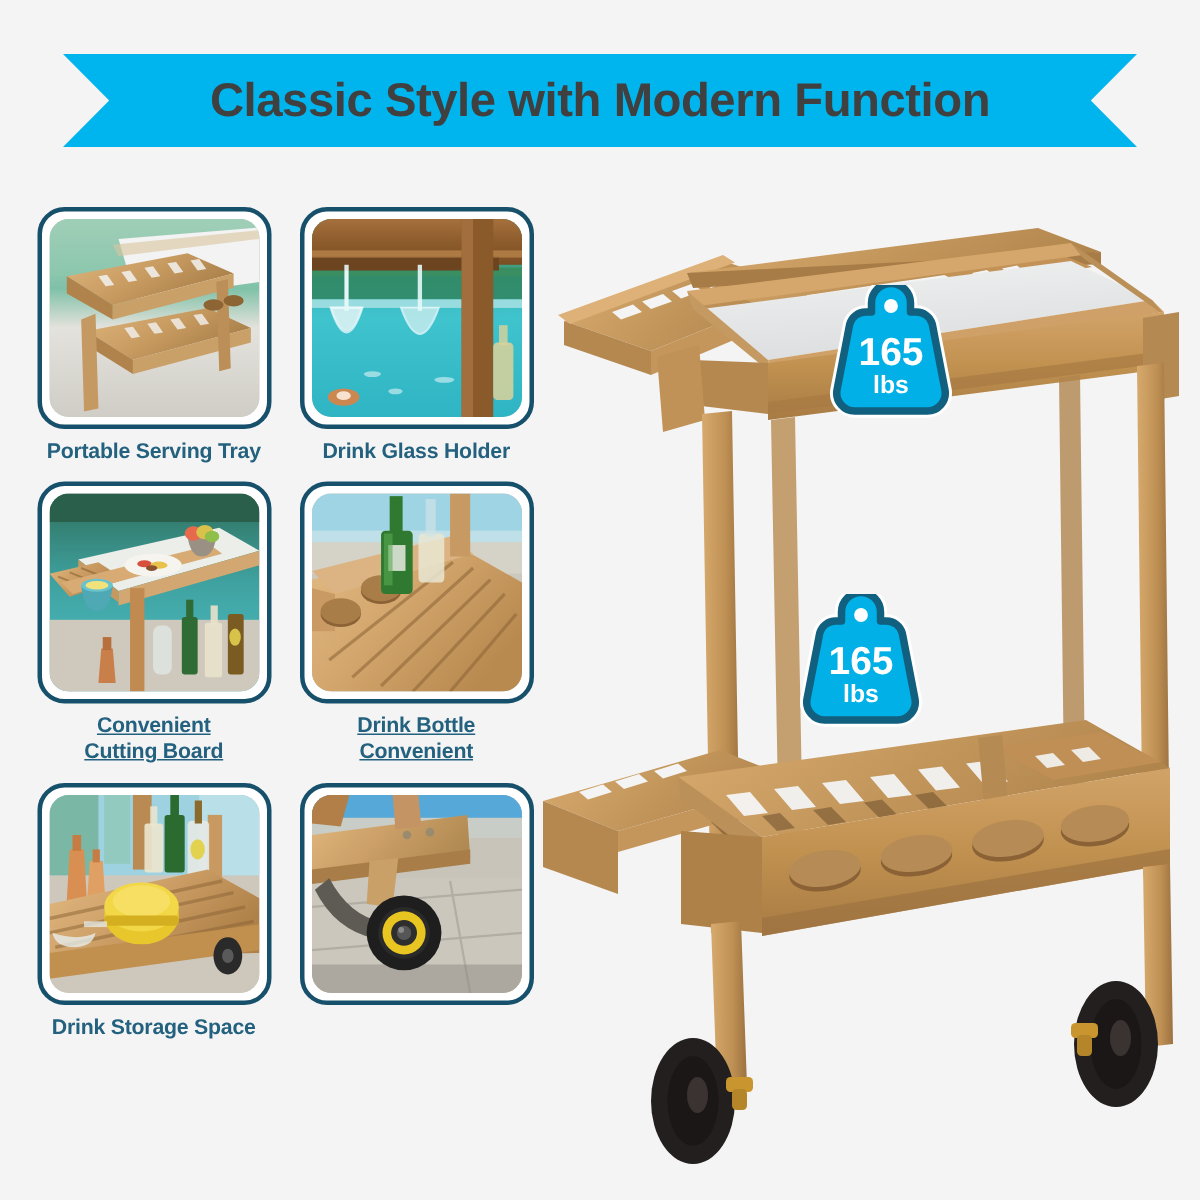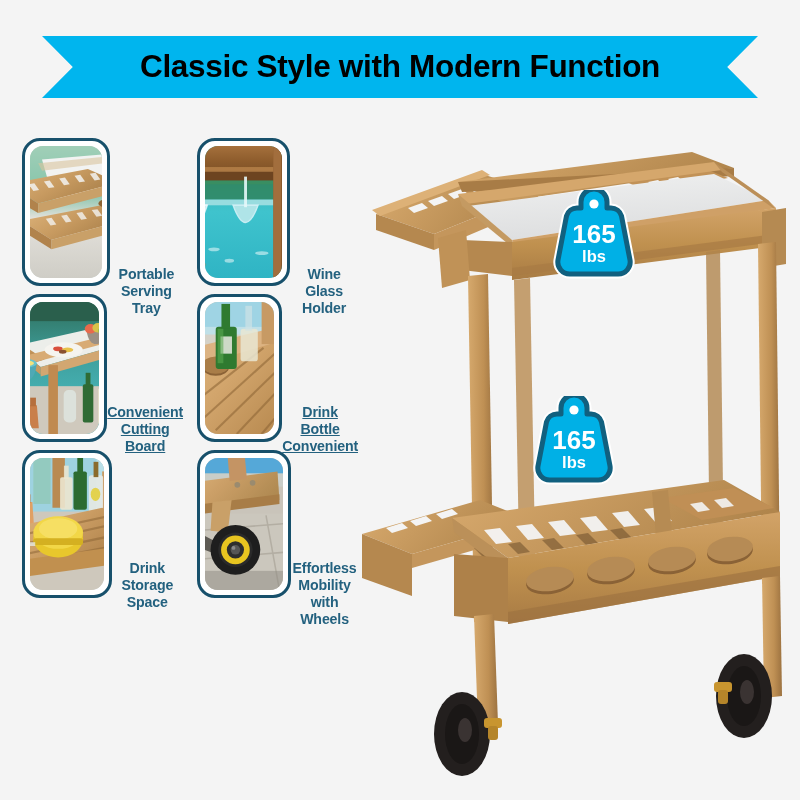--- a/index.html
+++ b/index.html
@@ -19,38 +19,38 @@
     width: 716px; height: 62px;
   }
   .banner {
     width: 100%; height: 100%;
     background: #00b5ee;
     display: flex; align-items: center; justify-content: center;
     -webkit-clip-path: polygon(0 0, 100% 0, 100% 100%, 0 100%, 4.3% 50%);
     clip-path: polygon(0% 0%, 100% 0%, 95.7% 50%, 100% 100%, 0% 100%, 4.3% 50%);
   }
   .banner-title {
-    color: #000000;
+    color: #404040;
     font-size: 31.5px;
     font-weight: bold;
     letter-spacing: -0.3px;
     white-space: nowrap;
     padding-bottom: 2px;
   }
 
   
   .feature-grid {
     position: absolute; left: 22px; top: 138px;
     width: 336px;
   }
   .feature-row { display: flex; gap: 14px; }
   .feature-row.r1 { margin-bottom: 8px; }
   .feature-row.r2 { margin-bottom: 8px; }
 
-  .feature-cell { width: 161px; display: flex; flex-direction: row; align-items: flex-end; }
+  .feature-cell { width: 161px; display: flex; flex-direction: column; align-items: center; }
 
   .thumb-frame {
     width: 156px; height: 148px;
     border: 3px solid #17506b;
     border-radius: 18px;
     background: #ffffff;
     padding: 5px;
     overflow: hidden;
   }
   .thumb-inner {
@@ -223,21 +223,21 @@
               <ellipse cx="22" cy="123" rx="5" ry="3" fill="#f6e2cf"></ellipse>
 
               <g fill="#ffffff" opacity="0.5">
                 <ellipse cx="42" cy="108" rx="6" ry="2"></ellipse>
                 <ellipse cx="58" cy="120" rx="5" ry="2"></ellipse>
                 <ellipse cx="92" cy="112" rx="7" ry="2"></ellipse>
               </g>
             </svg>
           </div>
         </div>
-        <div class="feature-caption">Wine Glass Holder</div>
+        <div class="feature-caption">Drink Glass Holder</div>
       </div>
 
     </div>
 
     <div class="feature-row r2">
 
       <div class="feature-cell">
         <div class="thumb-frame">
           <div class="thumb-inner">
             <svg class="thumb-svg" viewBox="0 0 146 138" preserveAspectRatio="xMidYMid slice">
@@ -453,22 +453,20 @@
               <circle cx="64" cy="96" r="18" fill="#2a2a2a"></circle>
               <circle cx="64" cy="96" r="15" fill="#e8c520"></circle>
               <circle cx="64" cy="96" r="9" fill="#2e2e2e"></circle>
               <circle cx="64" cy="96" r="5" fill="#565656"></circle>
               <circle cx="62" cy="94" r="2" fill="#8a8a8a"></circle>
 
               <polygon points="0,0 26,0 20,22 0,20" fill="#b27f49"></polygon>
             </svg>
           </div>
         </div>
-        <div class="feature-caption">Effortless Mobility
-with Wheels</div>
       </div>
 
     </div>
 
   </div>
 
   <div class="product-area">
     <svg class="product-svg" viewBox="0 0 428 650" preserveAspectRatio="xMidYMid meet">
       <defs>
         <linearGradient id="woodTop" x1="0" y1="0" x2="1" y2="0.3">

